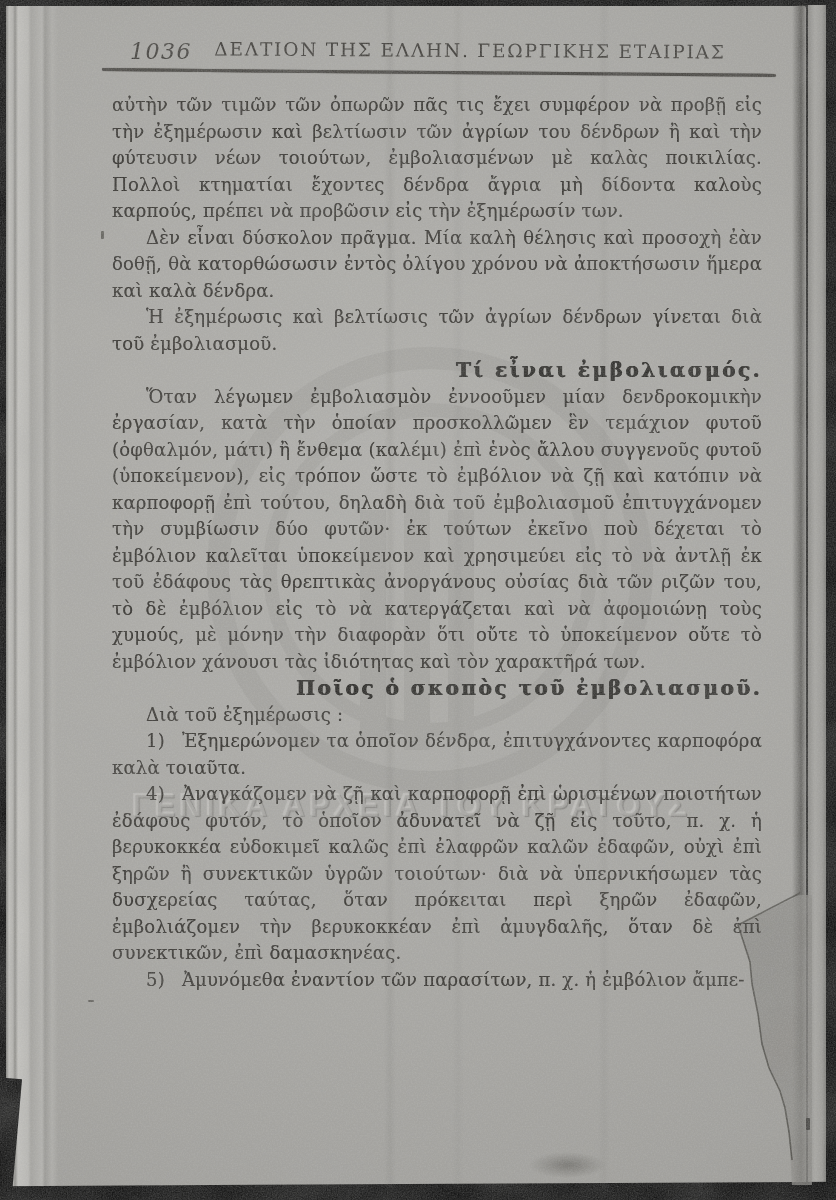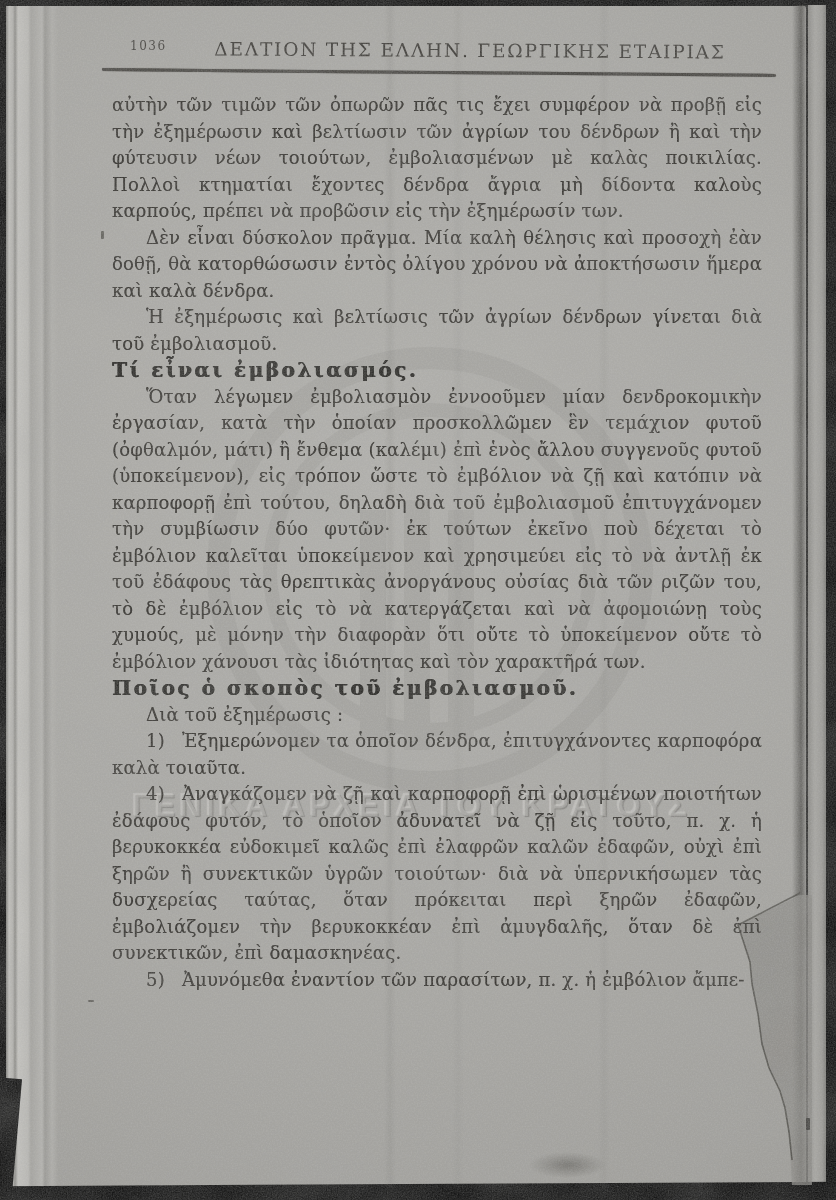--- a/index.html
+++ b/index.html
@@ -42,32 +42,32 @@
   #emblem{left:200px;top:330px;z-index:2;opacity:.09;}
 
   
   .wm{z-index:3;font-family:"Liberation Sans","DejaVu Sans",sans-serif;font-weight:bold;
       color:rgba(200,199,195,.42);white-space:nowrap;
       text-shadow:1.2px 1.4px 1px rgba(70,69,66,.38), -1px -1.1px 1px rgba(228,227,223,.42);}
   #wm1{left:132px;top:788px;font-size:31px;letter-spacing:4px;}
   #wm2{left:138px;top:832px;font-size:31px;letter-spacing:5px;}
 
   
-  #pageno{left:130px;top:39px;z-index:4;font-size:12px;letter-spacing:1.5px;color:#3a3834;}
+  #pageno{left:130px;top:39px;z-index:4;font-size:22px;letter-spacing:1.5px;color:#3a3834;font-style:italic;}
   #jtitle{left:190px;top:40px;width:560px;z-index:4;text-align:center;font-size:18.5px;
           letter-spacing:1.8px;color:#383632;transform:rotate(0.35deg);white-space:nowrap;}
   #rule{left:102px;top:71px;width:674px;height:2.6px;background:#43413d;z-index:4;
         transform:rotate(0.5deg);border-radius:2px;box-shadow:0 0 1px rgba(60,58,54,.8);}
 
   #main{left:112px;top:82px;width:650px;z-index:4;color:#302e2a;
         font-size:18px;line-height:26.5px;text-align:justify;letter-spacing:.2px;
         text-shadow:0 0 .5px rgba(48,46,42,.55);}
   #main p{margin:0;text-indent:34px;}
   #main p.noindent{text-indent:0;margin-top:10px;}
-  .heading{text-align:left;font-weight:bold;font-size:20px;letter-spacing:2.5px;
+  .heading{text-align:right;font-weight:bold;font-size:20px;letter-spacing:2.5px;
            color:#262522;margin:21px 0 17px;text-indent:0 !important;
            text-shadow:.6px 0 0 currentColor, 0 0 .5px rgba(38,37,34,.6);}
   .item{margin-top:4px;}
   .item .num{margin-right:17px;}
 
   
   .speck{z-index:5;background:rgba(55,53,49,.65);border-radius:1px;}
   #speck1{left:101px;top:231px;width:3px;height:8px;}
   #speck2{left:88px;top:1000px;width:6px;height:2px;}
   #speck3{left:806px;top:1118px;width:4px;height:12px;background:rgba(40,39,36,.8);}

